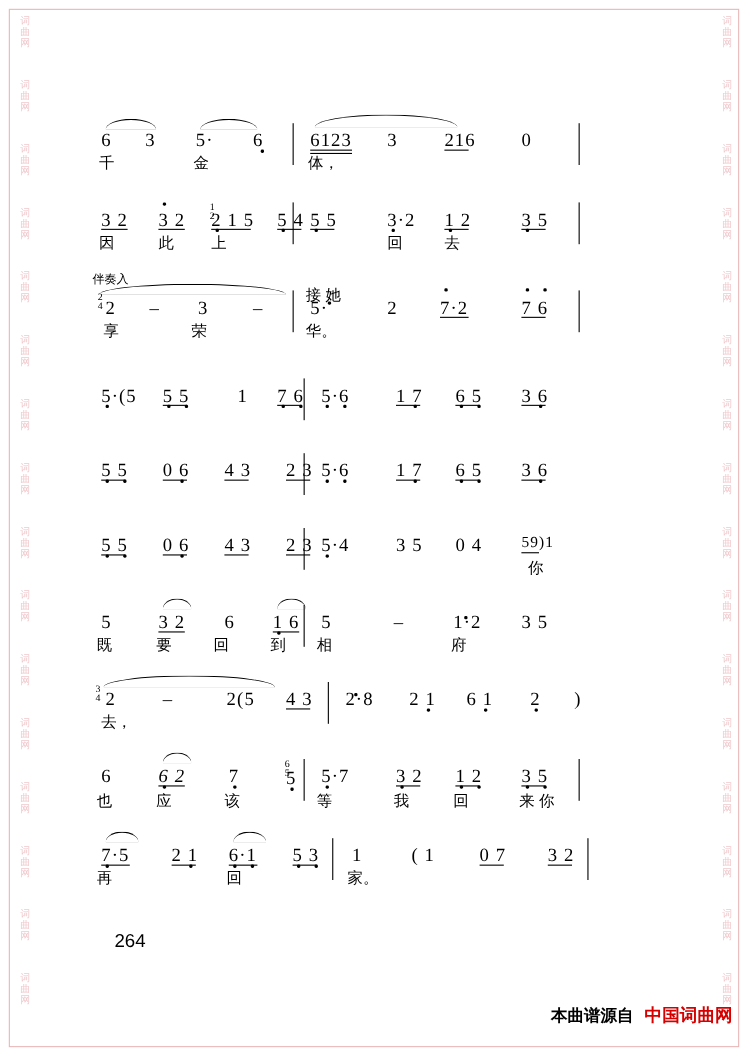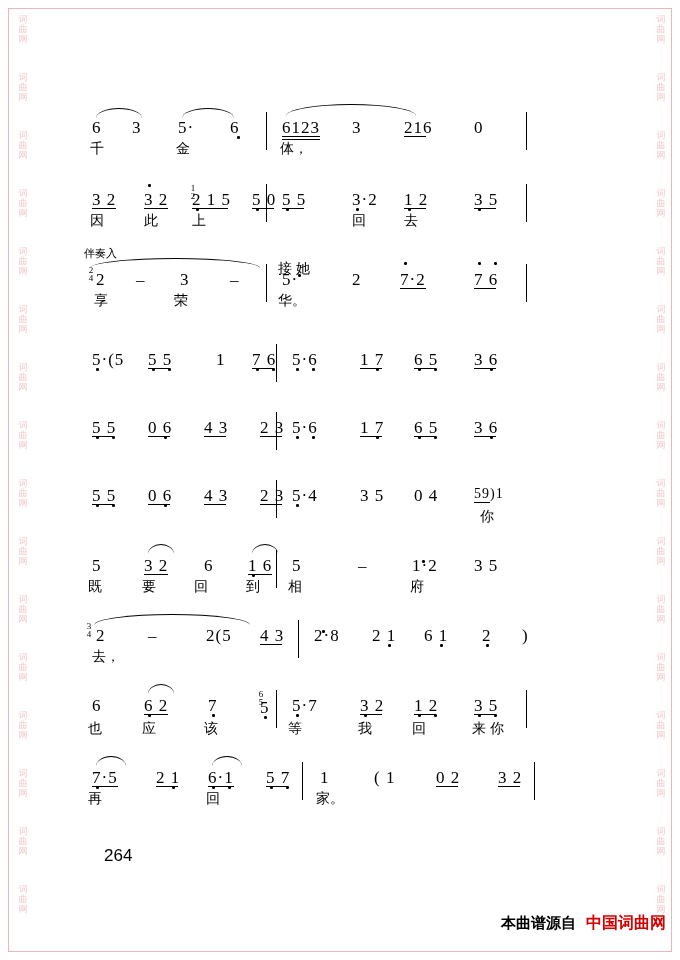--- a/index.html
+++ b/index.html
@@ -195,21 +195,21 @@
     <div class="system" style="position: absolute; left: 0px; top: 72px; width: 490px; height: 68px;">
       <div class="note" style="left: 22px; top: 18px;">3 2</div>
       <div class="beam" style="left: 22px; top: 36px; width: 24px;"></div>
       <div class="note" style="left: 74px; top: 18px;">3 2</div>
       <div class="beam" style="left: 74px; top: 36px; width: 24px;"></div>
       <div class="dot" style="left: 78px; top: 12px;"></div>
       <div class="note" style="left: 122px; top: 18px;">2 1 5</div>
       <div class="beam" style="left: 122px; top: 36px; width: 36px;"></div>
       <div class="dot" style="left: 126px; top: 36px;"></div>
       <div class="tsig" style="left: 118px; top: 12px; width: 10px;">1<br>2</div>
-      <div class="note" style="left: 182px; top: 18px;">5 0</div>
+      <div class="note" style="left: 182px; top: 18px;">5 4</div>
       <div class="beam" style="left: 182px; top: 36px; width: 22px;"></div>
       <div class="dot" style="left: 186px; top: 36px;"></div>
       <div class="lyric" style="left: 20px; top: 40px;">因</div>
       <div class="lyric" style="left: 74px; top: 40px;">此</div>
       <div class="lyric" style="left: 122px; top: 40px;">上</div>
       <div class="measure-bar" style="left: 196px; top: 12px; height: 38px;"></div>
       <div class="note" style="left: 212px; top: 18px;">5 5</div>
       <div class="beam" style="left: 212px; top: 36px; width: 22px;"></div>
       <div class="dot" style="left: 216px; top: 36px;"></div>
       <div class="note" style="left: 282px; top: 18px;">3·2</div>
@@ -362,21 +362,21 @@
       <div class="note" style="left: 302px; top: 18px;">2 1</div>
       <div class="dot" style="left: 318px; top: 36px;"></div>
       <div class="note" style="left: 354px; top: 18px;">6 1</div>
       <div class="dot" style="left: 370px; top: 36px;"></div>
       <div class="note" style="left: 412px; top: 18px;">2</div>
       <div class="dot" style="left: 416px; top: 36px;"></div>
       <div class="note" style="left: 452px; top: 18px;">)</div>
     </div>
     <div class="system" style="position: absolute; left: 0px; top: 578px; width: 490px; height: 68px;">
       <div class="note" style="left: 22px; top: 18px;">6</div>
-      <div class="note" style="left: 74px; top: 18px;">6 2</div>
+      <div class="note" style="left: 74px; top: 18px; font-style: italic;">6 2</div>
       <div class="beam" style="left: 74px; top: 36px; width: 24px;"></div>
       <div class="dot" style="left: 78px; top: 36px;"></div>
       <div class="slur" style="left: 78px; top: 6px; width: 26px; height: 9px;"></div>
       <div class="note" style="left: 138px; top: 18px;">7</div>
       <div class="dot" style="left: 142px; top: 36px;"></div>
       <div class="tsig" style="left: 186px; top: 12px; width: 10px;">6<br>5</div>
       <div class="note" style="left: 190px; top: 20px;">5</div>
       <div class="dot" style="left: 194px; top: 38px;"></div>
       <div class="lyric" style="left: 18px; top: 42px;">也</div>
       <div class="lyric" style="left: 72px; top: 42px;">应</div>
@@ -407,30 +407,30 @@
       <div class="dot" style="left: 26px; top: 36px;"></div>
       <div class="slur" style="left: 26px; top: 6px; width: 30px; height: 9px;"></div>
       <div class="note" style="left: 86px; top: 18px;">2 1</div>
       <div class="beam" style="left: 86px; top: 36px; width: 22px;"></div>
       <div class="dot" style="left: 102px; top: 36px;"></div>
       <div class="note" style="left: 138px; top: 18px;">6·1</div>
       <div class="beam" style="left: 138px; top: 36px; width: 26px;"></div>
       <div class="dot" style="left: 142px; top: 36px;"></div>
       <div class="dot" style="left: 158px; top: 36px;"></div>
       <div class="slur" style="left: 142px; top: 6px; width: 30px; height: 9px;"></div>
-      <div class="note" style="left: 196px; top: 18px;">5 7</div>
+      <div class="note" style="left: 196px; top: 18px;">5 3</div>
       <div class="beam" style="left: 196px; top: 36px; width: 22px;"></div>
       <div class="dot" style="left: 200px; top: 36px;"></div>
       <div class="dot" style="left: 216px; top: 36px;"></div>
       <div class="lyric" style="left: 18px; top: 40px;">再</div>
       <div class="lyric" style="left: 136px; top: 40px;">回</div>
       <div class="measure-bar" style="left: 232px; top: 12px; height: 38px;"></div>
       <div class="note" style="left: 250px; top: 18px;">1</div>
       <div class="note" style="left: 304px; top: 18px;">( 1</div>
-      <div class="note" style="left: 366px; top: 18px;">0 2</div>
+      <div class="note" style="left: 366px; top: 18px;">0 7</div>
       <div class="beam" style="left: 366px; top: 36px; width: 22px;"></div>
       <div class="note" style="left: 428px; top: 18px;">3 2</div>
       <div class="beam" style="left: 428px; top: 36px; width: 22px;"></div>
       <div class="lyric" style="left: 246px; top: 40px;">家。</div>
       <div class="measure-bar" style="left: 464px; top: 12px; height: 38px;"></div>
     </div>
   </div>
 
 <div id="page-number">264</div>
 

